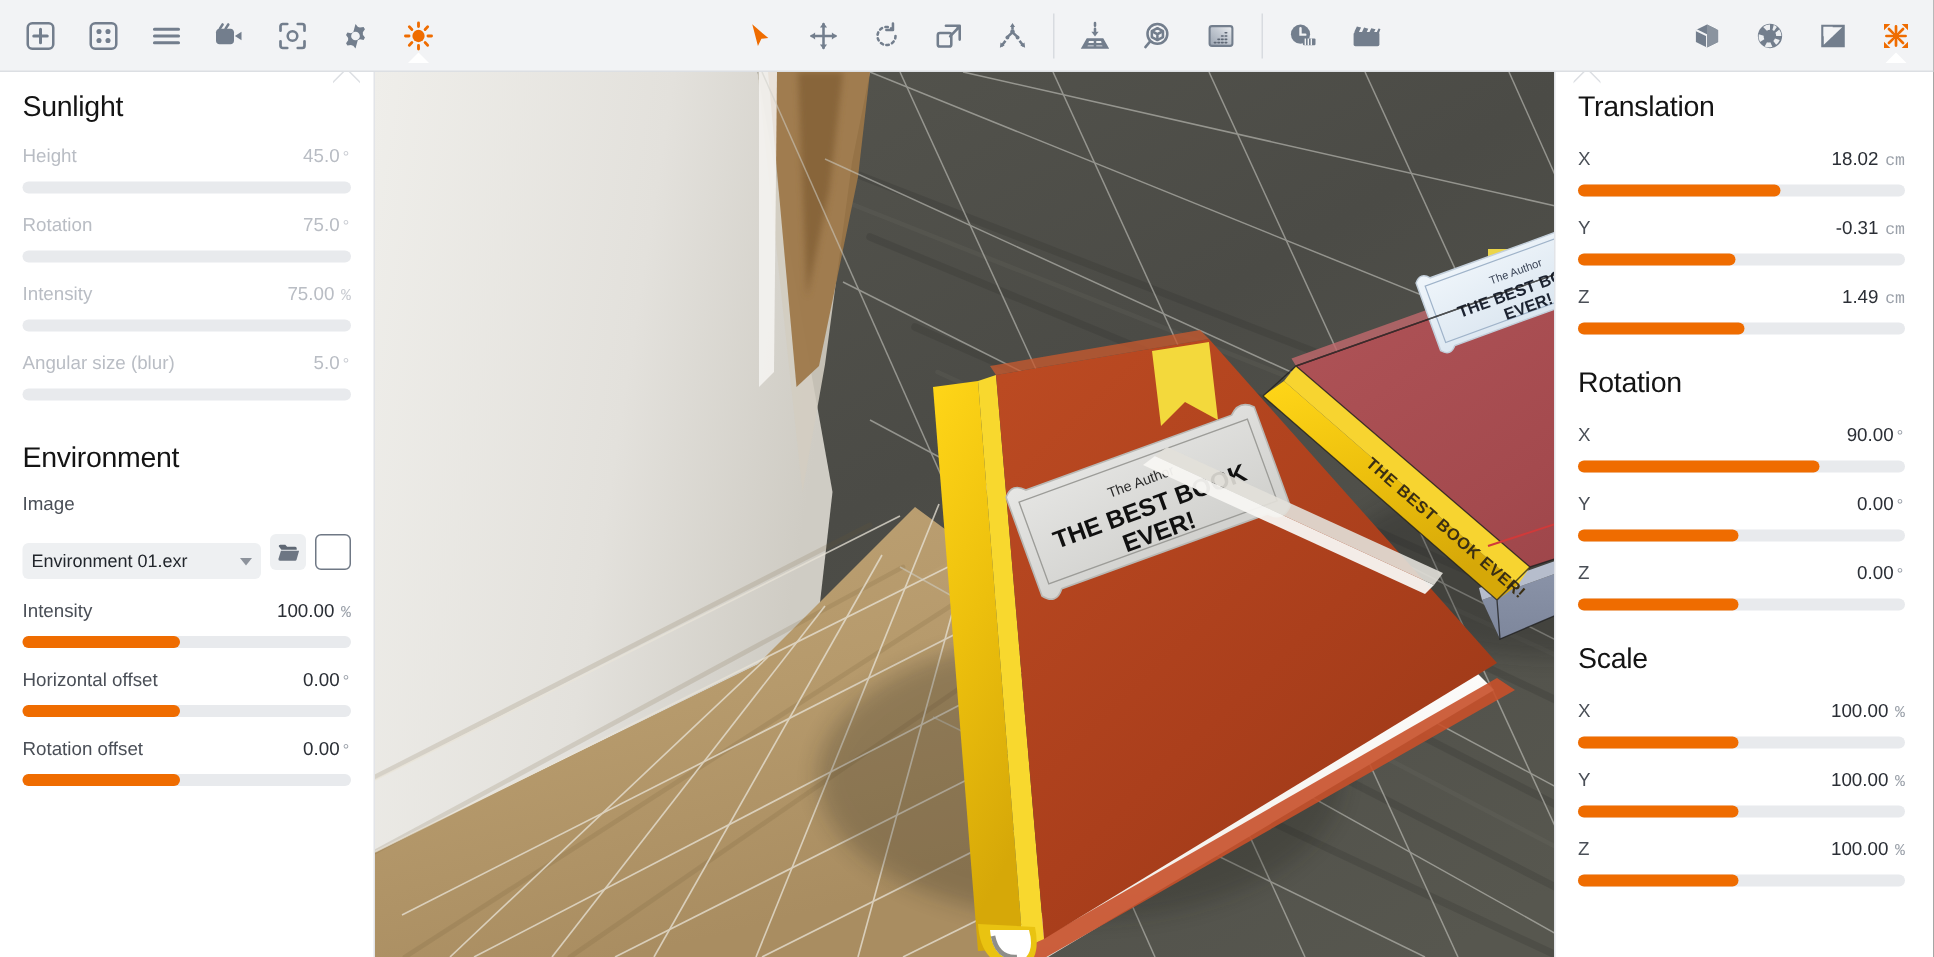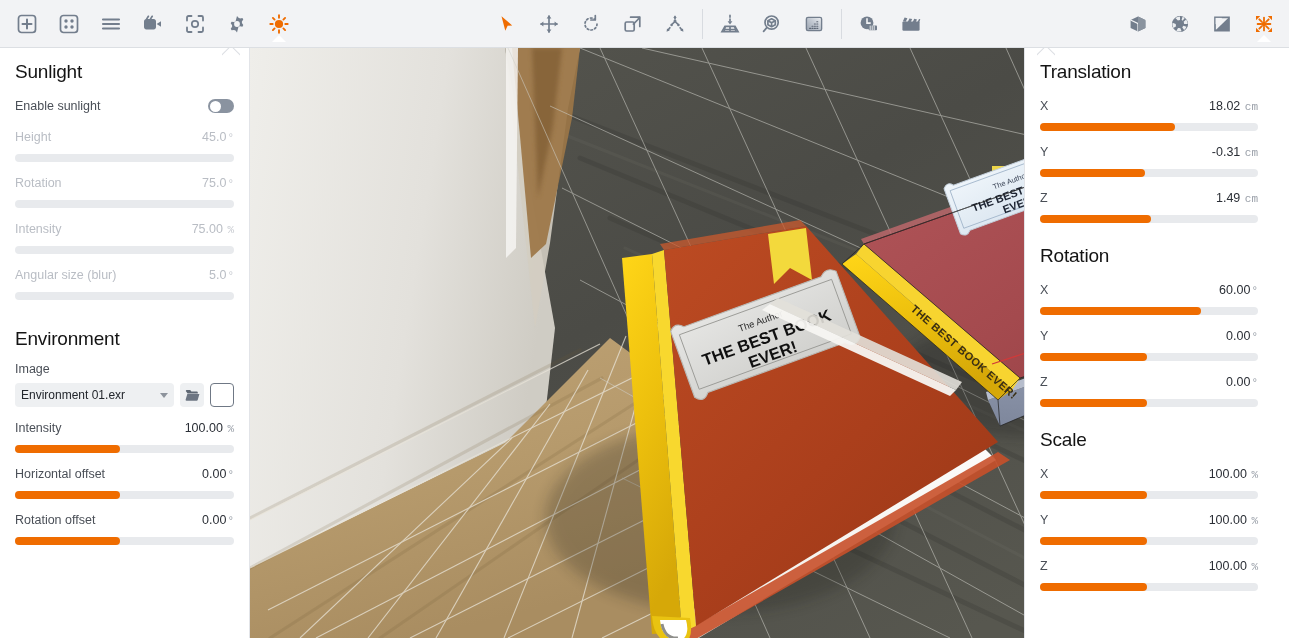--- a/index.html
+++ b/index.html
@@ -49,21 +49,21 @@
     background:#4a4a48;
   }
   .vp-svg { position:absolute; top:0; left:0; }
 
   
   .panel {
     position:absolute; top:48px; height:590px;
     background:#ffffff; overflow:hidden;
   }
   .panel-left  { left:0;    width:250px; border-right:1px solid #e2e4e8; }
-  .panel-right { right:16px;   width:249px; border-left:1px solid #e2e4e8; }
+  .panel-right { right:4px;   width:249px; border-left:1px solid #e2e4e8; }
   .panel-inner { padding:0 15px; position:relative; }
 
   .panel-notch {
     position:absolute; top:-1px; width:18px; height:9px; overflow:hidden;
   }
   .panel-notch::before {
     content:""; position:absolute; top:1px; left:2px;
     width:13px; height:13px; background:#ffffff;
     border-left:1px solid #dcdfe3; border-top:1px solid #dcdfe3;
     transform:rotate(45deg);
@@ -121,21 +121,21 @@
     width:22px; height:22px; border-radius:4px;
     background:#e2e4e8; cursor:pointer;
   }
 
   
   .img-label { font-size:12.5px; color:#4a4f57; margin-top:12px; }
   .img-row { display:flex; align-items:center; gap:6px; margin-top:7px; }
   .dropdown {
     flex:1; height:24px; background:#eef0f2; border-radius:4px;
     display:flex; align-items:center; padding:0 6px;
-    font-size:12px; color:#22262c; cursor:pointer; position:relative;
+    font-size:12px; color:#22262c; cursor:pointer; position:relative;margin-top:12px;
   }
   .dropdown .dd-text { flex:1; overflow:hidden; white-space:nowrap; }
   .dropdown .dd-caret {
     width:0; height:0; margin-left:4px;
     border-left:4px solid transparent; border-right:4px solid transparent;
     border-top:5px solid #8d939c;
   }
   .btn-folder {
     width:24px; height:24px; background:#eef0f2; border-radius:4px;
     display:flex; align-items:center; justify-content:center; cursor:pointer;
@@ -560,28 +560,20 @@
       </g>
     </svg>
   </div>
 
   <div class="panel panel-left">
     <div class="panel-notch notch-left"></div>
     <div class="panel-inner">
 
       <h2 class="section-title sec-sunlight">Sunlight</h2>
 
-      <div class="field-group first">
-        <div class="row">
-          <span class="row-label">Enable sunlight</span>
-          <div class="toggle">
-            <div class="knob"></div>
-          </div>
-        </div>
-      </div>
 
       <div class="field-group dim">
         <div class="row">
           <span class="row-label">Height</span>
           <span class="row-value"><span>45.0</span><span class="row-unit">°</span></span>
         </div>
         <div class="slider disabled">
           <div class="slider-fill" style="width:0%"></div>
         </div>
       </div>
@@ -702,21 +694,21 @@
         <div class="slider">
           <div class="slider-fill" style="width:51%"></div>
         </div>
       </div>
 
       <h2 class="section-title sec-rotation">Rotation</h2>
 
       <div class="field-group first">
         <div class="row">
           <span class="row-label">X</span>
-          <span class="row-value"><span>60.00</span><span class="row-unit">°</span></span>
+          <span class="row-value"><span>90.00</span><span class="row-unit">°</span></span>
         </div>
         <div class="slider">
           <div class="slider-fill" style="width:74%"></div>
         </div>
       </div>
 
       <div class="field-group">
         <div class="row">
           <span class="row-label">Y</span>
           <span class="row-value"><span>0.00</span><span class="row-unit">°</span></span>

